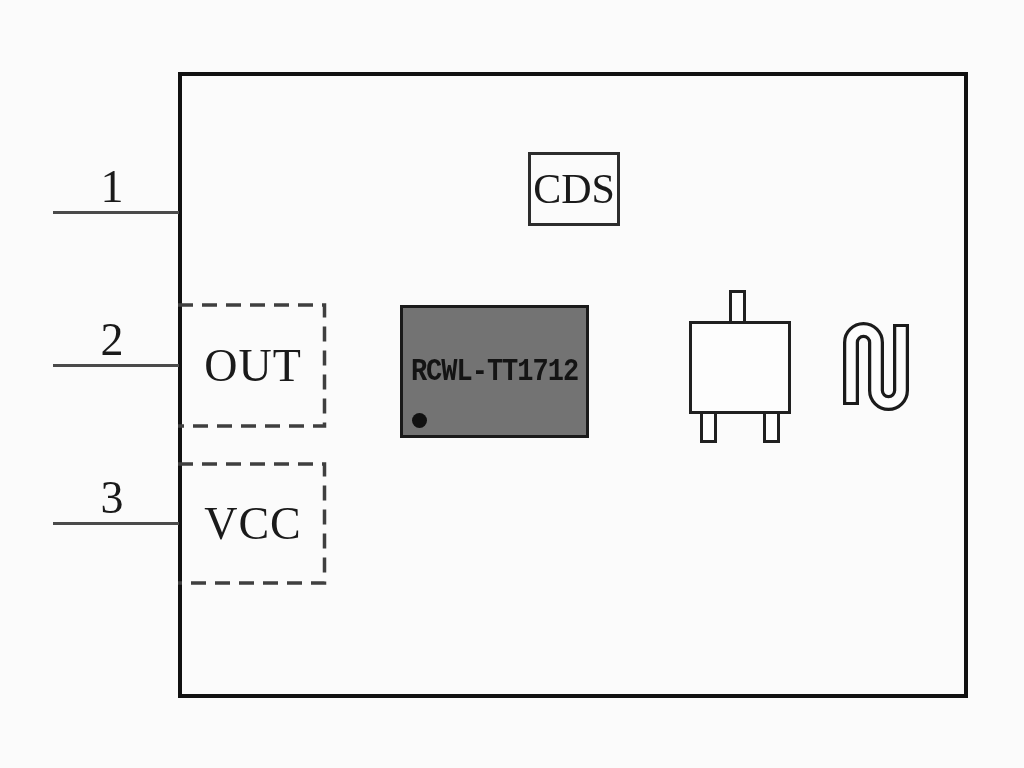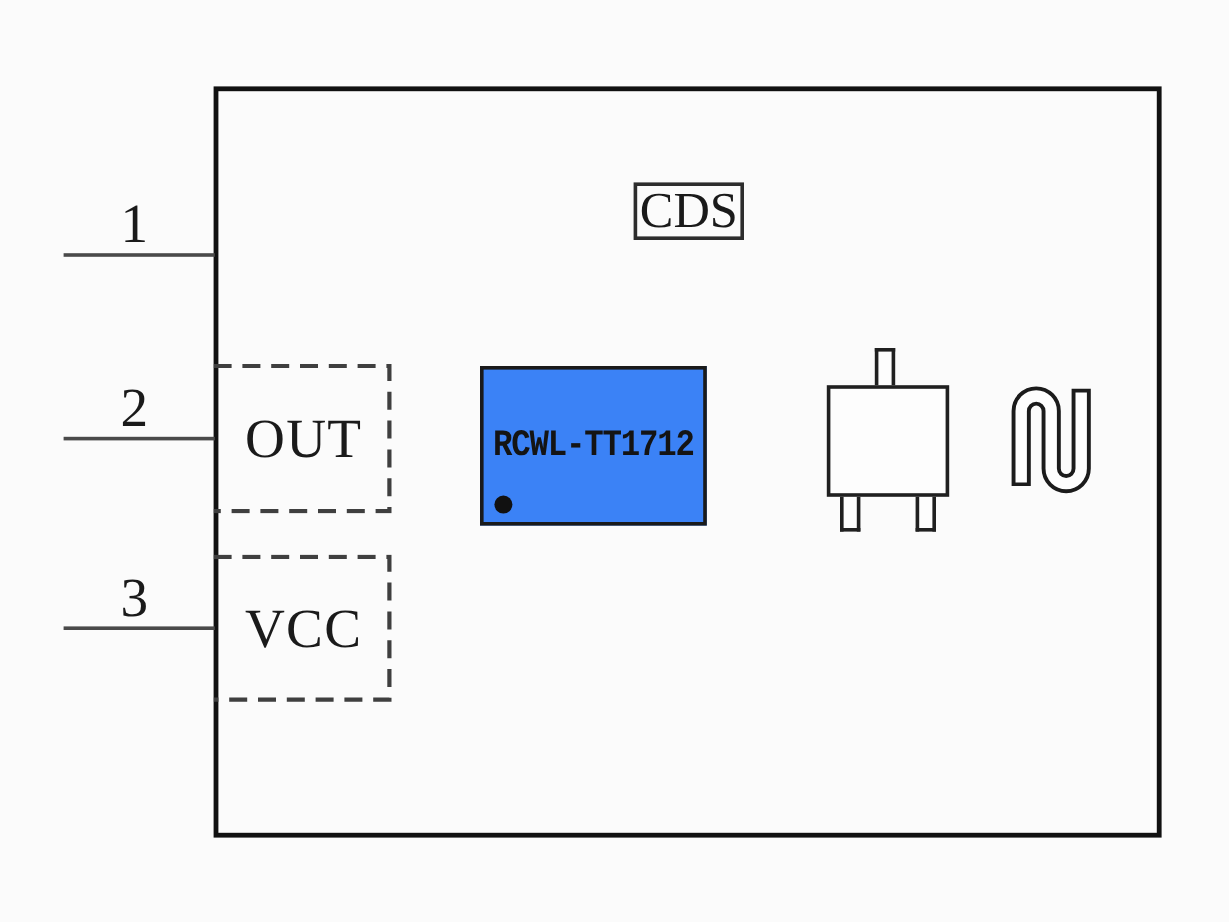--- a/index.html
+++ b/index.html
@@ -34,28 +34,28 @@
   .pin-box.b2 { top: 303px; height: 125px; }
   .pin-box.b3 { top: 462px; height: 123px; }
   .pin-box svg { position: absolute; left: 0; top: 0; }
   .pin-box .pin-label {
     position: absolute; left: 0; top: 0; width: 100%; height: 100%;
     display: flex; align-items: center; justify-content: center;
     font-size: 46px; letter-spacing: 1px; color: #1a1a1a;
   }
   
   .cds-box {
-    position: absolute; left: 528px; top: 152px; width: 92px; height: 48px;
+    position: absolute; left: 528px; top: 152px; width: 92px; height: 74px;
     border: 3px solid #2d2d2d; display: flex; align-items: center; justify-content: center;
     font-size: 42px; color: #1a1a1a; background: #fbfbfb;
   }
   
   .ic-box {
     position: absolute; left: 400px; top: 305px; width: 189px; height: 133px;
-    border: 3px solid #1a1a1a; background: #3b82f6;
+    border: 3px solid #1a1a1a; background: #737373;
     display: flex; align-items: center; justify-content: center;
   }
   .ic-label {
     font-family: "Liberation Mono", "DejaVu Sans Mono", monospace;
     font-weight: bold; font-size: 27px; letter-spacing: -1px; color: #141414;
     transform: scaleY(1.15); white-space: nowrap;
   }
   .ic-dot {
     position: absolute; left: 9px; top: 105px; width: 15px; height: 15px;
     border-radius: 50%; background: #111;

